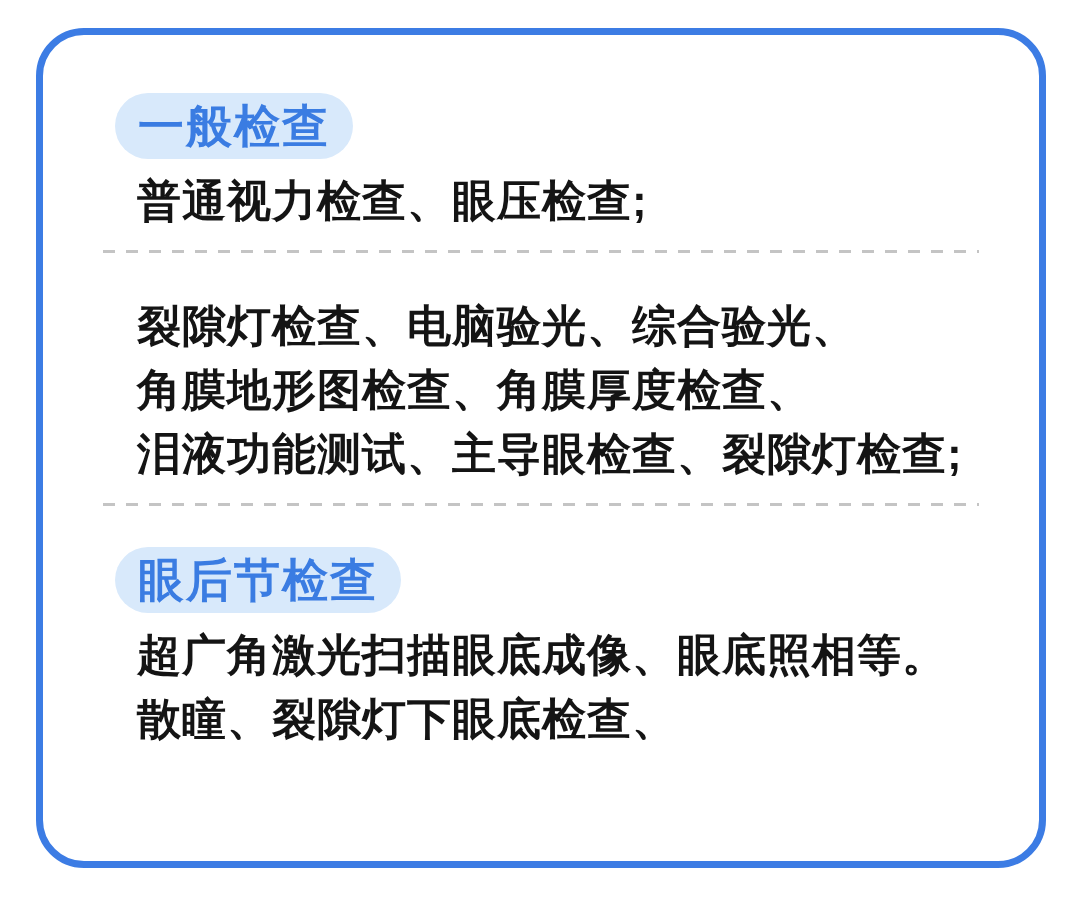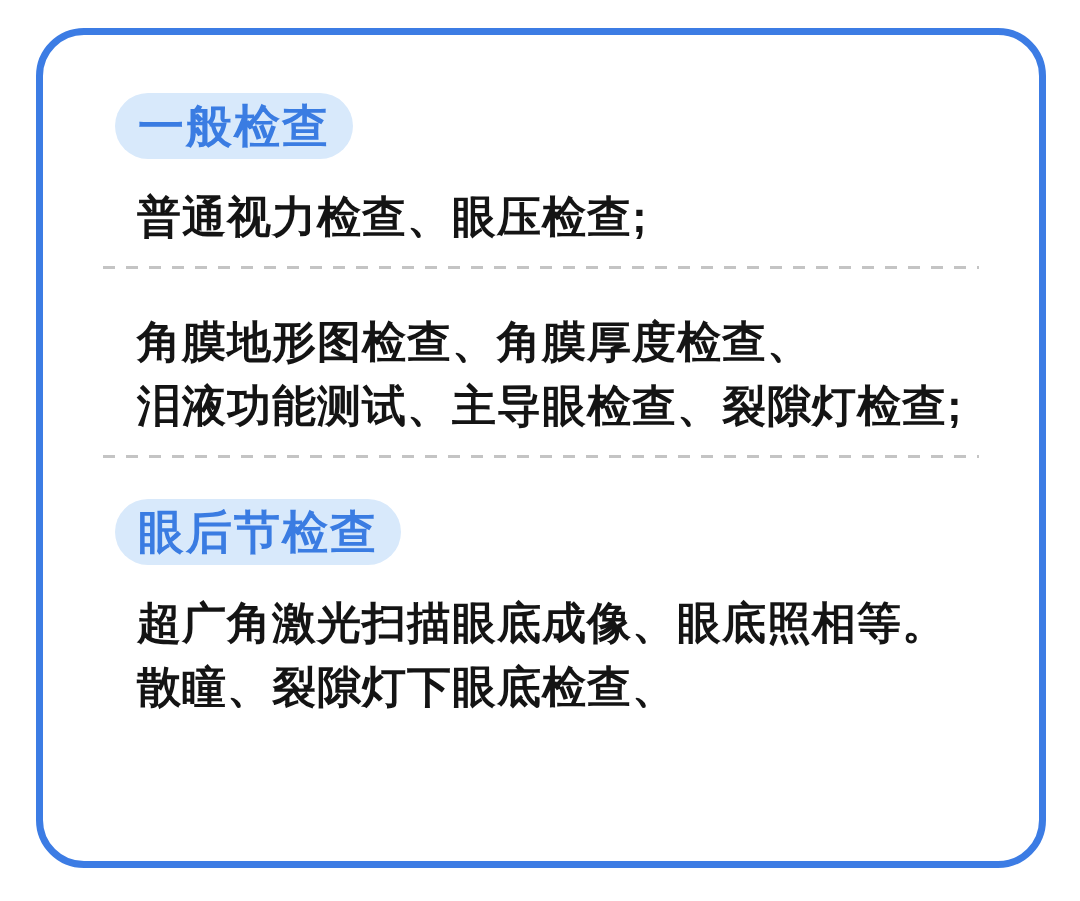--- a/index.html
+++ b/index.html
@@ -33,21 +33,21 @@
     background: #d8e9fb;
     color: #3a7ce2;
     font-size: 46px;
     font-weight: bold;
     line-height: 46px;
     padding: 10px 23px;
     border-radius: 34px;
     letter-spacing: 2px;
   }
   .body-text {
-    margin: 26px 0 0 22px;
+    margin: 10px 0 0 22px;
     color: #141414;
     font-size: 44px;
     font-weight: bold;
     line-height: 64px;
     letter-spacing: 1px;
   }
   .body-text .line { white-space: nowrap; }
   .divider {
     height: 3px;
     width: 876px;
@@ -69,20 +69,21 @@
       <div class="pill">一般检查</div>
       <div class="body-text">
         <div class="line">普通视力检查、眼压检查;</div>
       </div>
     </div>
 
     <div class="divider"></div>
 
     <div class="section">
       <div class="body-text">
+        <div class="line">裂隙灯检查、电脑验光、综合验光、</div>
         <div class="line">角膜地形图检查、角膜厚度检查、</div>
         <div class="line">泪液功能测试、主导眼检查、裂隙灯检查;</div>
       </div>
     </div>
 
     <div class="divider"></div>
 
     <div class="section">
       <div class="pill">眼后节检查</div>
       <div class="body-text">

